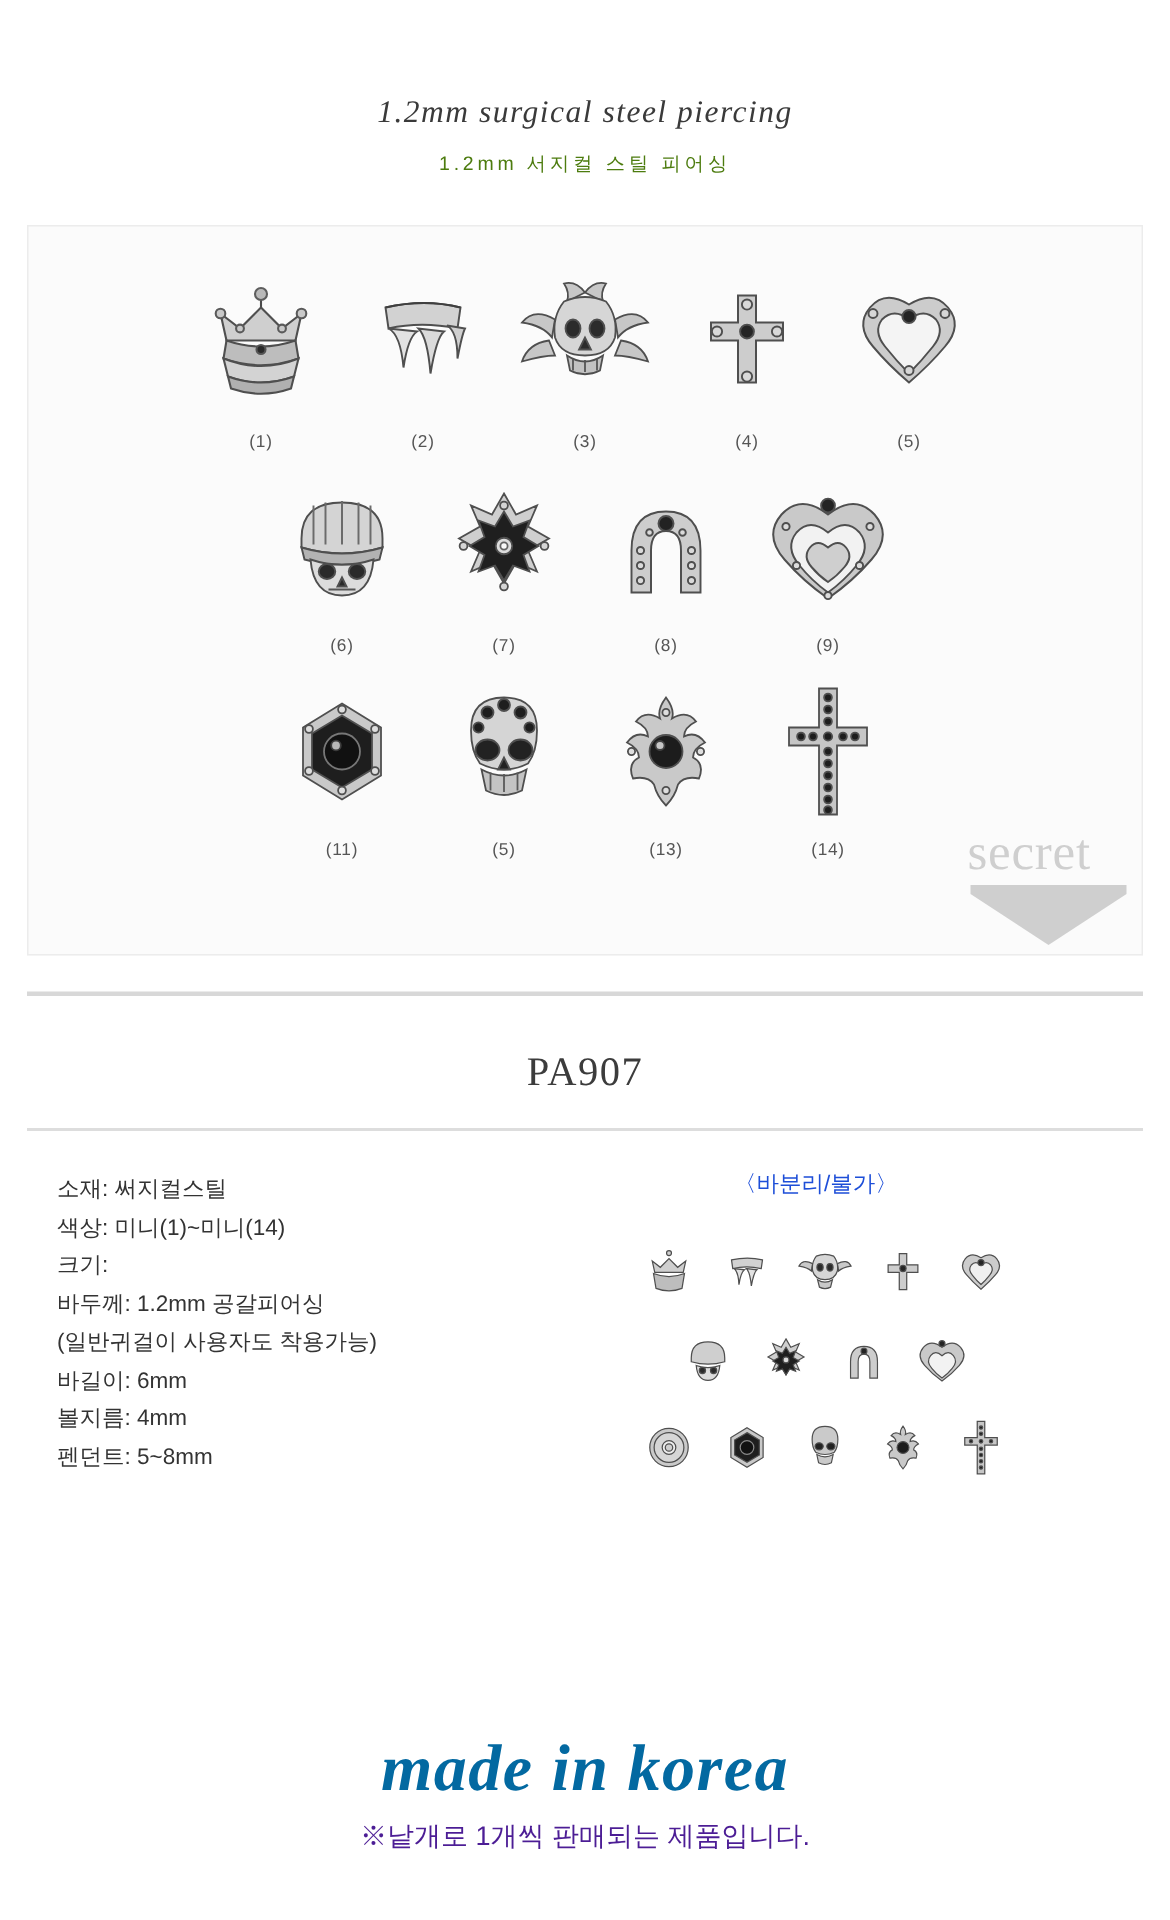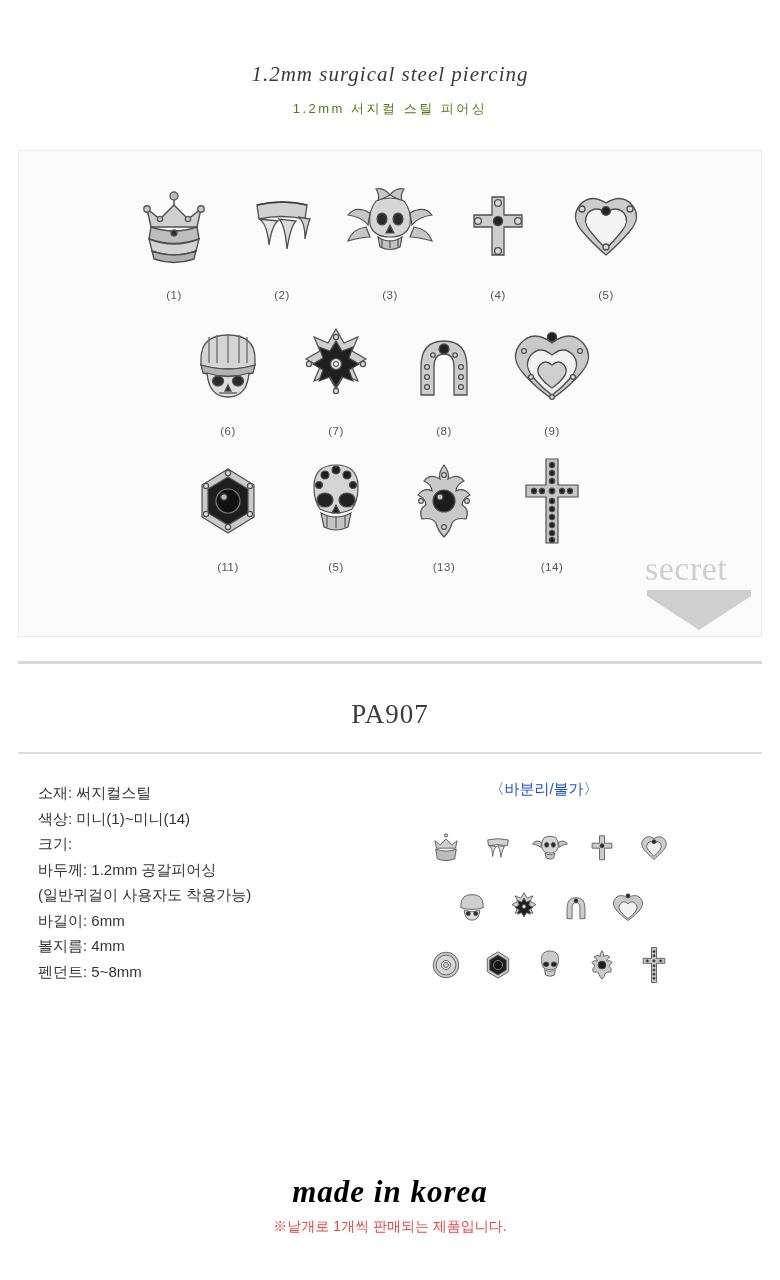--- a/index.html
+++ b/index.html
@@ -165,28 +165,28 @@
     position: absolute;
     left: 0;
     right: 0;
     bottom: 44px;
     text-align: center;
   }
   .made-in {
     font-family: "Liberation Serif", serif;
     font-style: italic;
     font-weight: bold;
-    font-size: 31px;
-    color: #000000;
+    font-size: 44px;
+    color: #0369a1;
     letter-spacing: 1px;
   }
   .footer-note {
     margin-top: 8px;
-    font-size: 14px;
-    color: #ef4444;
+    font-size: 18px;
+    color: #4c1d95;
   }
 </style>
 </head>
 <body>
 
 <div class="header">
   <div class="header-title">1.2mm surgical steel piercing</div>
   <div class="header-sub">1.2mm  서지컬  스틸  피어싱</div>
 </div>
 

